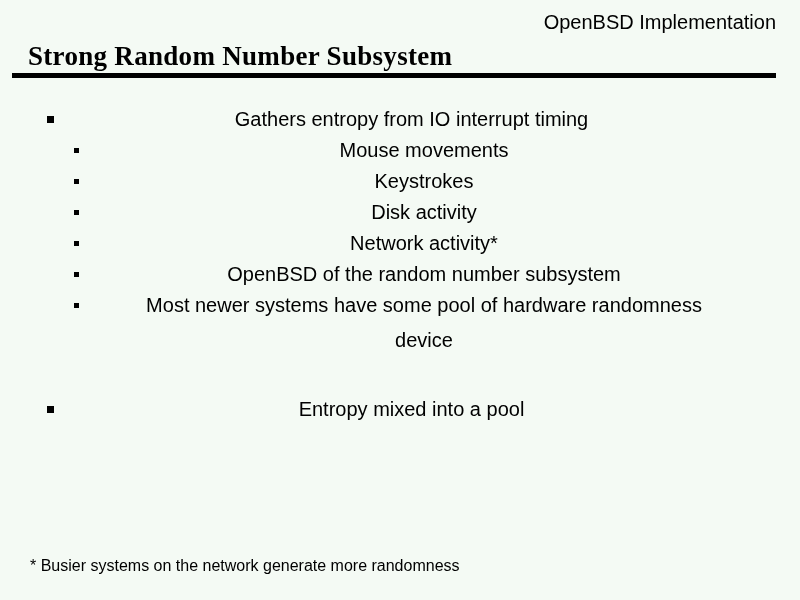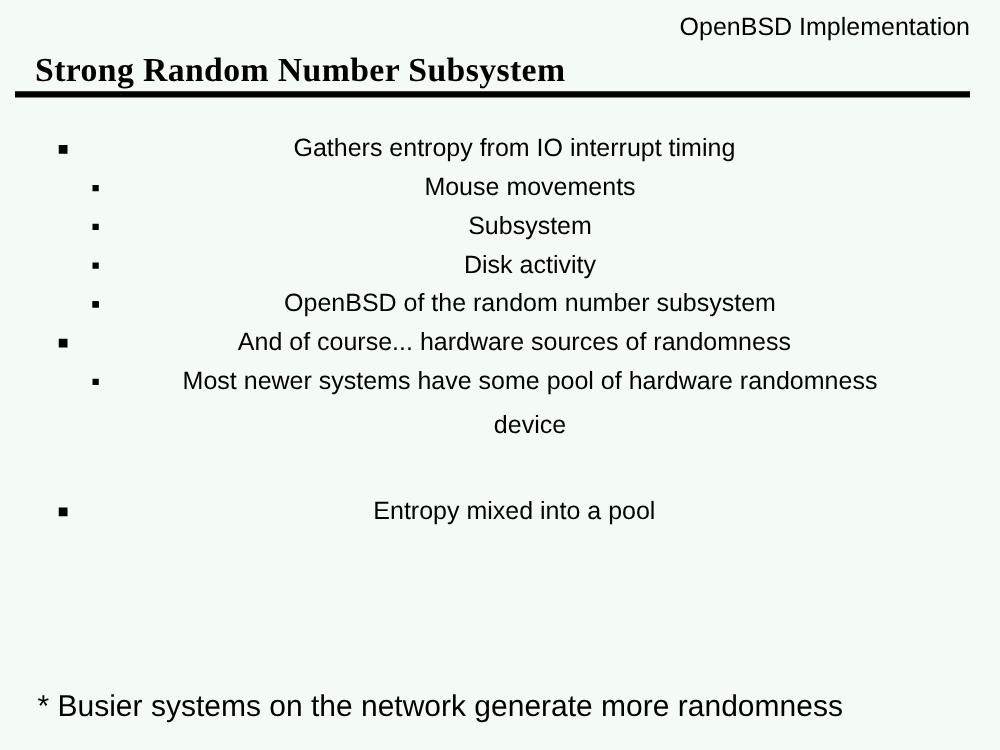--- a/index.html
+++ b/index.html
@@ -83,21 +83,21 @@
   .li.wrapped .txt {
     max-width: 575px;
   }
   .spacer {
     height: 38px;
   }
   .footnote {
     position: absolute;
     left: 30px;
     top: 548px;
-    font-size: 24px;
+    font-size: 16px;
     line-height: 35px;
     white-space: nowrap;
   }
 </style>
 </head>
 <body>
 
 <div class="slide">
 
   <div class="header-label">OpenBSD Implementation</div>
@@ -113,42 +113,42 @@
       <span class="txt">Gathers entropy from IO interrupt timing</span>
     </div>
 
     <div class="li l2">
       <span class="marker"></span>
       <span class="txt">Mouse movements</span>
     </div>
 
     <div class="li l2">
       <span class="marker"></span>
-      <span class="txt">Subsystem</span>
+      <span class="txt">Keystrokes</span>
     </div>
 
     <div class="li l2">
       <span class="marker"></span>
       <span class="txt">Disk activity</span>
     </div>
 
     <div class="li l2">
       <span class="marker"></span>
     </div>
 
+    <div class="li l2">
+      <span class="marker"></span>
+      <span class="txt">Network activity*</span>
+    </div>
 
     <div class="li l2">
       <span class="marker"></span>
       <span class="txt">OpenBSD of the random number subsystem</span>
     </div>
 
-    <div class="li l1">
-      <span class="marker"></span>
-      <span class="txt">And of course... hardware sources of randomness</span>
-    </div>
 
     <div class="li l2 wrapped">
       <span class="marker"></span>
       <span class="txt">Most newer systems have some pool of hardware randomness device</span>
     </div>
 
     <div class="spacer"></div>
 
     <div class="li l1">
       <span class="marker"></span>

